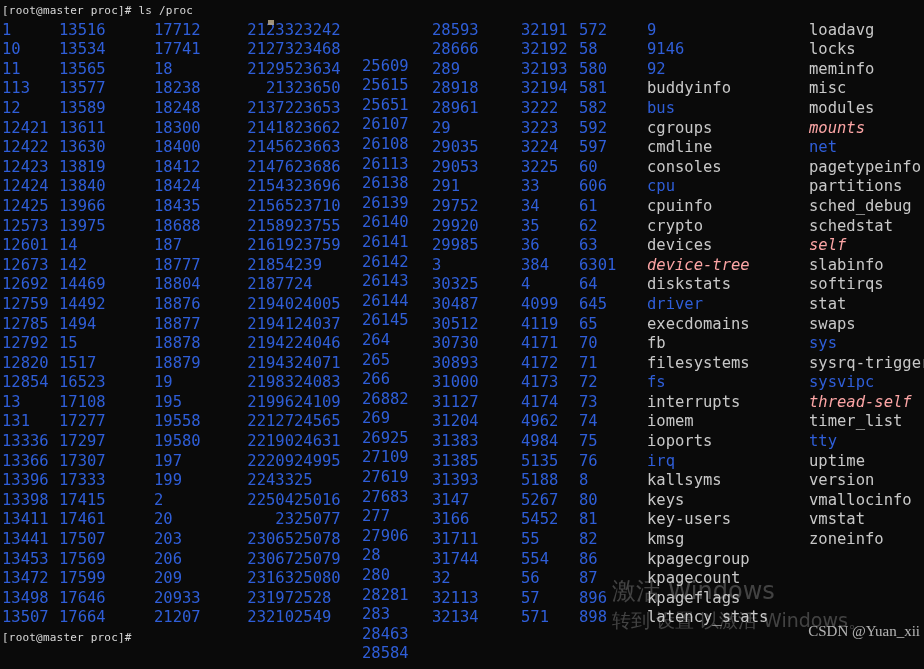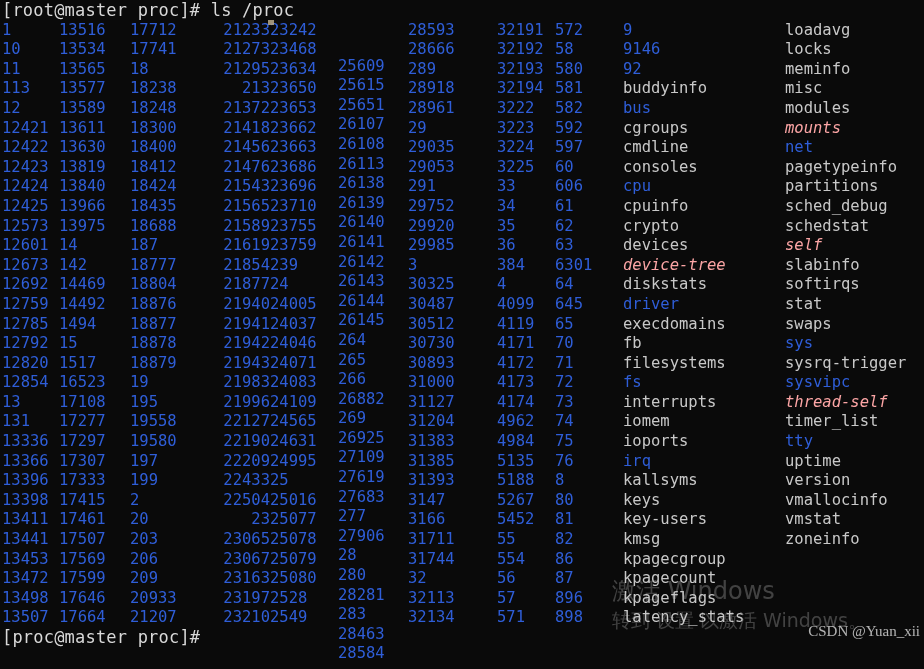--- a/index.html
+++ b/index.html
@@ -22,21 +22,21 @@
     color: #cfcfcf;
     font-size: 15.5px;
     line-height: 19.6px;
     box-sizing: border-box;
     padding: 1px 0 0 2px;
     overflow: hidden;
   }
   .line {
     white-space: pre;
     height: 19.6px;
-    font-size: 17px;
+    font-size: 11px;
     line-height: 19.6px;
   }
   .prompt-line {
     color: #d8d8d8;
     letter-spacing: 0.2px;
   }
   .grid {
     position: relative;
   }
   .row {
@@ -46,21 +46,21 @@
     white-space: pre;
   }
   .cell {
     white-space: pre;
     overflow: visible;
     flex: 0 0 auto;
   }
   
   .c0 { width: 57px; }
   .c1 { width: 71px; }
-  .c2 { width: 72px; }
+  .c2 { width: 72px; margin-left: 24px; }
   .c3 { width: 68px; text-align: right; }
   .c4 { width: 68px; }
   .c5 { width: 70px; margin-top: 36px; }
   .c6 { width: 68px; }
   .c7 { width: 58px; margin-left: 21px; }
   .c8 { width: 68px; }
   .c9 { width: 162px; }
   .c10 { width: 160px; }
 
   .t-dir  { color: #2f5ed8; }
@@ -144,21 +144,21 @@
       <div class="row"><span class="cell c0 t-dir">13396</span><span class="cell c1 t-dir">17333</span><span class="cell c2 t-dir">199</span><span class="cell c3 t-dir">22433</span><span class="cell c4 t-dir">25</span><span class="cell c5 t-dir">277</span><span class="cell c6 t-dir">31393</span><span class="cell c7 t-dir">5188</span><span class="cell c8 t-dir">8</span><span class="cell c9 t-file">kallsyms</span><span class="cell c10 t-file">version</span></div>
       <div class="row"><span class="cell c0 t-dir">13398</span><span class="cell c1 t-dir">17415</span><span class="cell c2 t-dir">2</span><span class="cell c3 t-dir">22504</span><span class="cell c4 t-dir">25016</span><span class="cell c5 t-dir">27906</span><span class="cell c6 t-dir">3147</span><span class="cell c7 t-dir">5267</span><span class="cell c8 t-dir">80</span><span class="cell c9 t-file">keys</span><span class="cell c10 t-file">vmallocinfo</span></div>
       <div class="row"><span class="cell c0 t-dir">13411</span><span class="cell c1 t-dir">17461</span><span class="cell c2 t-dir">20</span><span class="cell c3 t-dir">23</span><span class="cell c4 t-dir">25077</span><span class="cell c5 t-dir">28</span><span class="cell c6 t-dir">3166</span><span class="cell c7 t-dir">5452</span><span class="cell c8 t-dir">81</span><span class="cell c9 t-file">key-users</span><span class="cell c10 t-file">vmstat</span></div>
       <div class="row"><span class="cell c0 t-dir">13441</span><span class="cell c1 t-dir">17507</span><span class="cell c2 t-dir">203</span><span class="cell c3 t-dir">23065</span><span class="cell c4 t-dir">25078</span><span class="cell c5 t-dir">280</span><span class="cell c6 t-dir">31711</span><span class="cell c7 t-dir">55</span><span class="cell c8 t-dir">82</span><span class="cell c9 t-file">kmsg</span><span class="cell c10 t-file">zoneinfo</span></div>
       <div class="row"><span class="cell c0 t-dir">13453</span><span class="cell c1 t-dir">17569</span><span class="cell c2 t-dir">206</span><span class="cell c3 t-dir">23067</span><span class="cell c4 t-dir">25079</span><span class="cell c5 t-dir">28281</span><span class="cell c6 t-dir">31744</span><span class="cell c7 t-dir">554</span><span class="cell c8 t-dir">86</span><span class="cell c9 t-file">kpagecgroup</span><span class="cell c10"></span></div>
       <div class="row"><span class="cell c0 t-dir">13472</span><span class="cell c1 t-dir">17599</span><span class="cell c2 t-dir">209</span><span class="cell c3 t-dir">23163</span><span class="cell c4 t-dir">25080</span><span class="cell c5 t-dir">283</span><span class="cell c6 t-dir">32</span><span class="cell c7 t-dir">56</span><span class="cell c8 t-dir">87</span><span class="cell c9 t-file">kpagecount</span><span class="cell c10"></span></div>
       <div class="row"><span class="cell c0 t-dir">13498</span><span class="cell c1 t-dir">17646</span><span class="cell c2 t-dir">20933</span><span class="cell c3 t-dir">23197</span><span class="cell c4 t-dir">2528</span><span class="cell c5 t-dir">28463</span><span class="cell c6 t-dir">32113</span><span class="cell c7 t-dir">57</span><span class="cell c8 t-dir">896</span><span class="cell c9 t-file">kpageflags</span><span class="cell c10"></span></div>
       <div class="row"><span class="cell c0 t-dir">13507</span><span class="cell c1 t-dir">17664</span><span class="cell c2 t-dir">21207</span><span class="cell c3 t-dir">23210</span><span class="cell c4 t-dir">2549</span><span class="cell c5 t-dir">28584</span><span class="cell c6 t-dir">32134</span><span class="cell c7 t-dir">571</span><span class="cell c8 t-dir">898</span><span class="cell c9 t-file">latency_stats</span><span class="cell c10"></span></div>
     </div>
 
-  <div class="line prompt-line" id="bottom-prompt">[proc@master proc]#</div>
+  <div class="line prompt-line" id="bottom-prompt">[root@master proc]#</div>
 
   <div id="cursor-artifact"></div>
 
   <div id="watermark">
     <div class="wm-title">激活 Windows</div>
     <div class="wm-sub">转到 设置 以激活 Windows。</div>
   </div>
 
   <div id="credit">CSDN @Yuan_xii</div>
 

